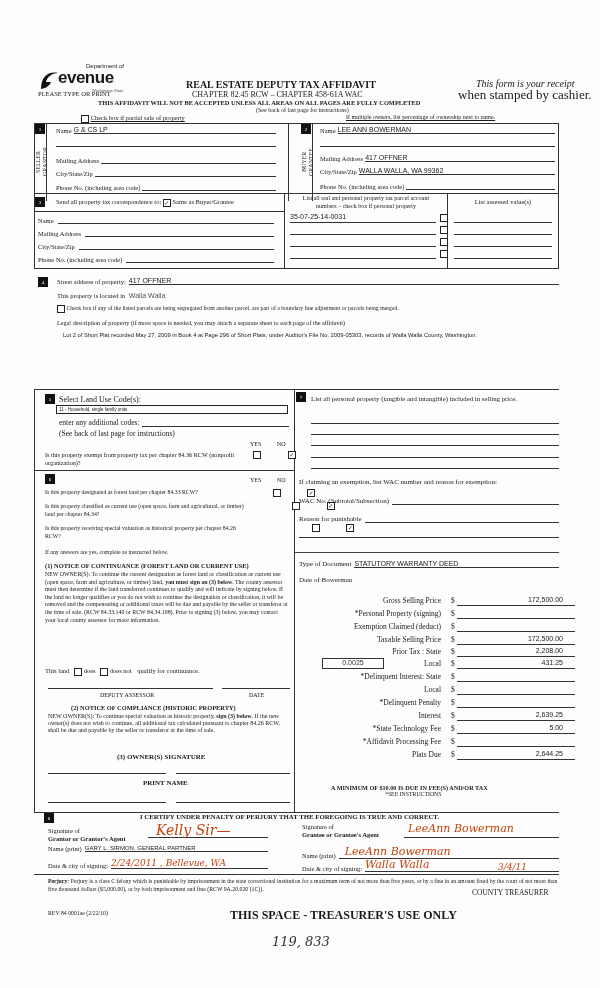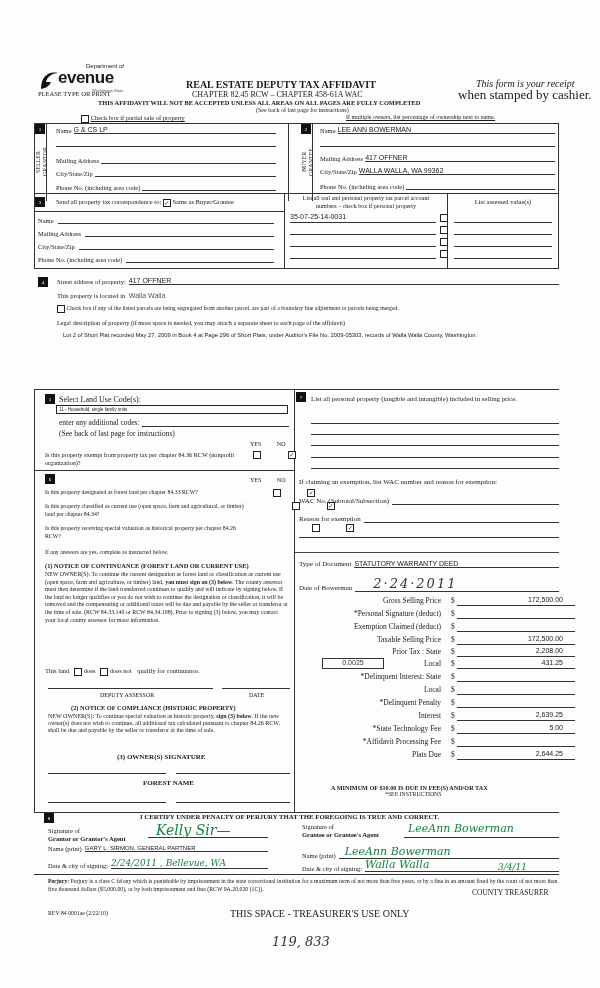--- a/index.html
+++ b/index.html
@@ -1,20 +1,20 @@
 <!DOCTYPE html>
 <html><head>
 <meta charset="utf-8">
 <style>
   * { box-sizing: border-box; margin: 0; padding: 0; }
   html, body { width: 600px; height: 988px; background: #fdfdfd; overflow: hidden; }
   body { font-family: "Liberation Serif", serif; color: #1a1a1a; position: relative; font-size: 7px; }
   .abs { position: absolute; }
   .sans { font-family: "Liberation Sans", sans-serif; }
-  .hand { font-family: "DejaVu Serif", serif; font-style: italic; color: #15803d; }
+  .hand { font-family: "DejaVu Serif", serif; font-style: italic; color: #c2410c; }
   .num { background: #111; color: #fff; font-size: 5px; display: flex; align-items: center; justify-content: center; width: 10px; height: 10px; }
   .box { border: 1px solid #333; }
   .ul { border-bottom: 1px solid #333; }
   .cb { display: inline-block; width: 8px; height: 8px; border: 1px solid #222; background: #fff; vertical-align: middle; position: relative; font-size: 7px; line-height: 6px; text-align: center; }
   .cb.checked::after { content: "\2713"; position: absolute; left: 0; top: 0; width: 6px; font-size: 6px; }
   .vlabel { writing-mode: vertical-rl; transform: rotate(180deg); font-size: 6px; text-align: center; line-height: 7px; }
   .fill { font-family: "Liberation Sans", sans-serif; font-size: 7px; }
   .row { display: flex; align-items: flex-end; }
   .money-row { position: absolute; left: 0; width: 100%; height: 12px; font-size: 7.5px; }
   .money-label { position: absolute; right: 118px; text-align: right; white-space: nowrap; }
@@ -226,62 +226,61 @@
 <div class="abs ul" style="left:222px;top:688px;width:68px;height:1px;"></div>
 <div class="abs" style="left:100px;top:692px;font-size:6px;">DEPUTY ASSESSOR</div>
 <div class="abs" style="left:249px;top:692px;font-size:6px;">DATE</div>
 <div class="abs" style="left:71px;top:704px;font-size:6.4px;font-weight:bold;">(2) NOTICE OF COMPLIANCE (HISTORIC PROPERTY)</div>
 <div class="abs" style="left:48px;top:713px;width:242px;font-size:6px;line-height:7px;">
   <span>NEW OWNER(S): To continue special valuation as historic property, </span><b>sign (3) below</b><span>. If the new owner(s) does not wish to continue, all additional tax calculated pursuant to chapter 84.26 RCW, shall be due and payable by the seller or transferor at the time of sale.</span>
 </div>
 <div class="abs" style="left:117px;top:753px;font-size:7px;font-weight:bold;">(3)  OWNER(S) SIGNATURE</div>
 <div class="abs ul" style="left:48px;top:773px;width:118px;height:1px;"></div>
 <div class="abs ul" style="left:176px;top:773px;width:114px;height:1px;"></div>
-<div class="abs" style="left:143px;top:779px;font-size:7px;font-weight:bold;">FOREST NAME</div>
+<div class="abs" style="left:143px;top:779px;font-size:7px;font-weight:bold;">PRINT NAME</div>
 <div class="abs ul" style="left:48px;top:802px;width:118px;height:1px;"></div>
 <div class="abs ul" style="left:176px;top:802px;width:114px;height:1px;"></div>
 
 
 <div class="abs num" style="left:296px;top:392px;">7</div>
 <div class="abs" style="left:311px;top:393px;width:250px;font-size:6.8px;line-height:11px;">List all  personal property (tangible and intangible) included in selling price.</div>
 <div class="abs ul" style="left:311px;top:423px;width:248px;height:1px;"></div>
 <div class="abs ul" style="left:311px;top:434px;width:248px;height:1px;"></div>
 <div class="abs ul" style="left:311px;top:445px;width:248px;height:1px;"></div>
 <div class="abs ul" style="left:311px;top:457px;width:248px;height:1px;"></div>
 <div class="abs ul" style="left:311px;top:468px;width:248px;height:1px;"></div>
 <div class="abs" style="left:299px;top:478px;font-size:7px;">If claiming an exemption, list WAC number and reason for exemption:</div>
 <div class="abs row" style="left:299px;top:496px;width:260px;font-size:7px;">
   <span>WAC No. (Subtotal/Subsection)</span>
   <span class="ul" style="flex:1;margin-left:3px;height:9px;"></span>
 </div>
 <div class="abs row" style="left:299px;top:514px;width:260px;font-size:7px;">
-  <span>Reason for exemption</span>
+  <span>Reason for punishable</span>
   <span class="ul" style="flex:1;margin-left:3px;height:9px;"></span>
 </div>
 <div class="abs ul" style="left:299px;top:537px;width:260px;height:1px;"></div>
 <div class="abs" style="left:295px;top:552px;width:264px;height:1px;background:#444;"></div>
 
 <div class="abs row" style="left:299px;top:560px;width:260px;font-size:7px;">
   <span>Type of Document</span>
   <span class="ul fill" style="flex:1;margin-left:3px;">STATUTORY WARRANTY DEED</span>
 </div>
 <div class="abs row" style="left:299px;top:576px;width:260px;font-size:7px;">
   <span>Date of Bowerman</span>
-  <span class="ul hand" style="flex:1;margin-left:3px;font-size:13px;padding-left:18px;color:#333;letter-spacing:2px;">2·24·2011</span>
 </div>
 
 
 <div class="abs" style="left:295px;top:596px;width:264px;height:170px;">
   <div class="money-row" style="top:0;">
     <span class="money-label">Gross Selling Price</span>
     <span class="dollar">$</span>
     <span class="money-line">172,500.00</span>
   </div>
   <div class="money-row" style="top:13px;">
-    <span class="money-label">*Personal Signature (deduct)</span>
+    <span class="money-label">*Personal Property (signing)</span>
     <span class="dollar">$</span>
     <span class="money-line"></span>
   </div>
   <div class="money-row" style="top:26px;">
     <span class="money-label">Exemption Claimed (deduct)</span>
     <span class="dollar">$</span>
     <span class="money-line"></span>
   </div>
   <div class="money-row" style="top:39px;">
     <span class="money-label">Taxable Selling Price</span>
@@ -370,17 +369,17 @@
   <span>Date &amp; city of signing:</span>
   <span class="ul hand" style="flex:1;margin-left:3px;font-size:11px;">Walla Walla</span>
   <span class="abs hand" style="left:196px;bottom:0;font-size:9px;">3/4/11</span>
 </div>
 
 <div class="abs" style="left:34px;top:874px;width:525px;height:1px;background:#333;"></div>
 <div class="abs" style="left:48px;top:877px;width:515px;font-size:5.8px;line-height:8px;">
   <b>Perjury:</b><span> Perjury is a class C felony which is punishable by imprisonment in the state correctional institution for a maximum term of not more than five years, or by a fine in an amount fixed by the court of not more than five thousand dollars ($5,000.00), or by both imprisonment and fine (RCW 9A.20.020 (1C)).</span>
 </div>
 <div class="abs" style="left:48px;top:910px;font-size:5.8px;">REV 84 0001ae (2/22/10)</div>
-<div class="abs" style="left:230px;top:908px;font-size:10px;">THIS SPACE - TREASURER'S USE ONLY</div>
+<div class="abs" style="left:230px;top:908px;font-size:12px;font-weight:bold;">THIS SPACE - TREASURER'S USE ONLY</div>
 <div class="abs" style="left:472px;top:888px;font-size:7.5px;">COUNTY TREASURER</div>
 <div class="abs hand" style="left:272px;top:934px;font-size:13px;color:#333;">119, 833</div>
 
 
 
 </body></html>

